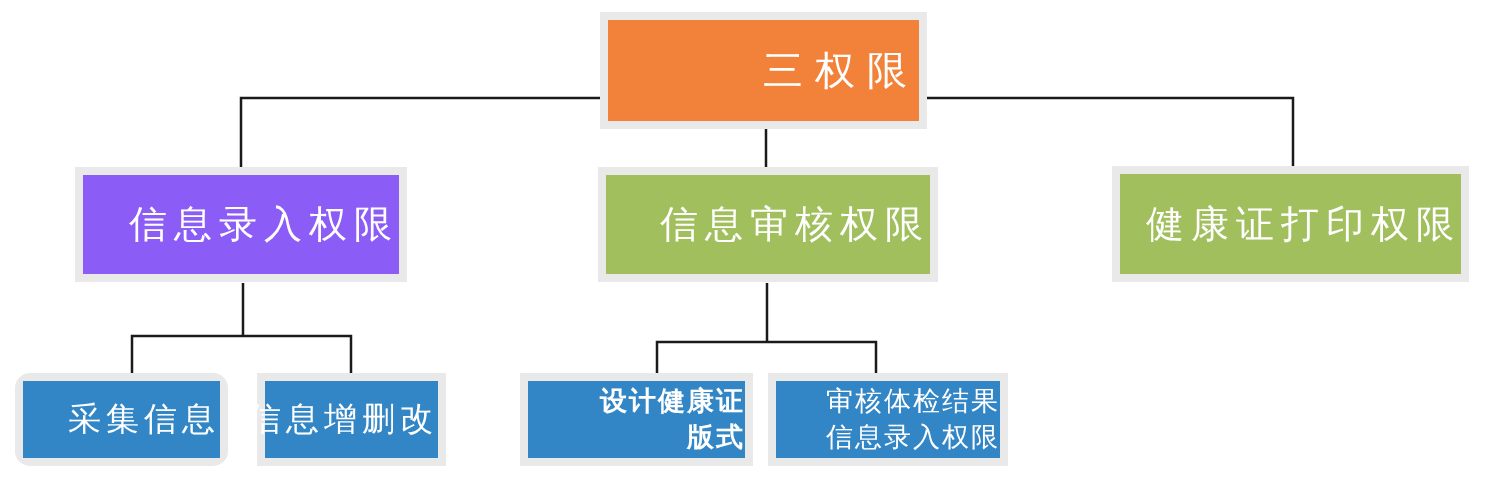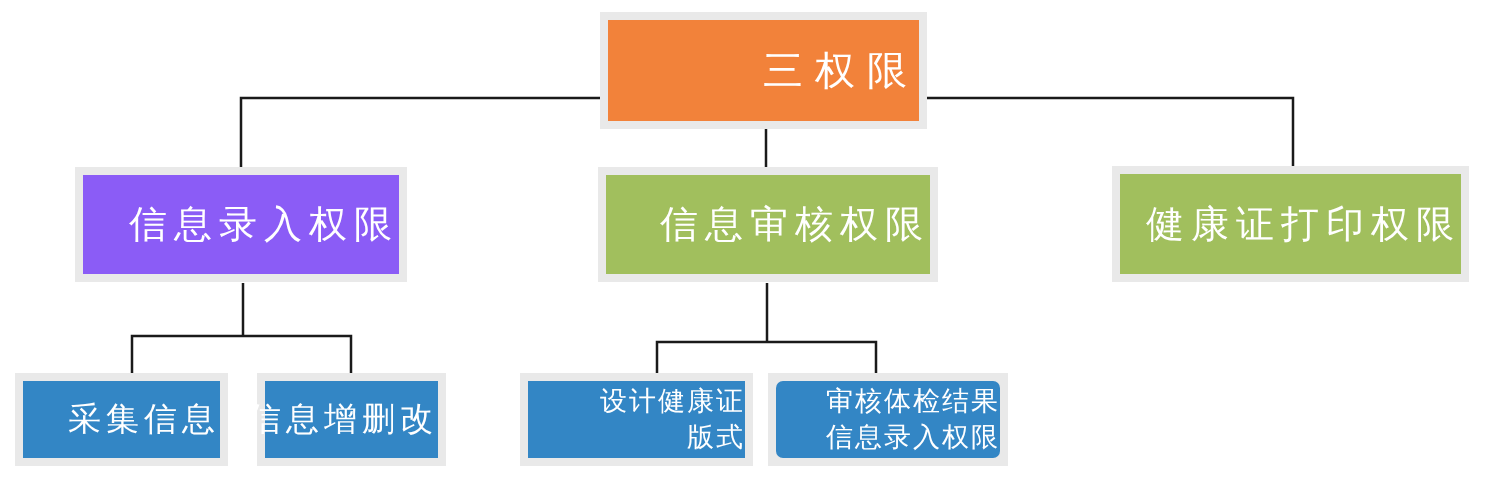--- a/index.html
+++ b/index.html
@@ -88,41 +88,41 @@
       <span class="lbl green-lbl">信息审核权限</span>
     </div>
   </div>
 
   <div class="node" style="left:1112px; top:166px; width:357px; height:116px;">
     <div class="fill" style="background-color: rgb(161, 191, 93);">
       <span class="lbl green-lbl">健康证打印权限</span>
     </div>
   </div>
 
-  <div class="node" style="left:15px; top:373px; width:213px; height:93px;">
+  <div class="node" style="left:15px; top:373px; width:213px; height:93px;border-radius:15px;">
     <div class="fill" style="background-color: rgb(51, 134, 197);">
       <span class="lbl blue-lbl-lg">采集信息</span>
 
     </div>
   </div>
 
   <div class="node" style="left:257px; top:373px; width:189px; height:93px;">
     <div class="fill" style="background-color: rgb(51, 134, 197);">
       <span class="lbl blue-lbl-lg">信息增删改</span>
 
     </div>
   </div>
 
-  <div class="node" style="left:520px; top:373px; width:233px; height:93px;">
+  <div class="node" style="left:520px; top:373px; width:233px; height:93px;font-weight:bold;">
     <div class="fill" style="background-color: rgb(51, 134, 197);">
       <span class="lbl blue-lbl-sm">设计健康证</span>
       <span class="lbl blue-lbl-sm">版式</span>
     </div>
   </div>
 
   <div class="node" style="left:768px; top:373px; width:240px; height:93px;">
-    <div class="fill" style="background-color: rgb(51, 134, 197); border-radius: 7px;">
+    <div class="fill" style="background-color: rgb(51, 134, 197);">
       <span class="lbl blue-lbl-sm">审核体检结果</span>
       <span class="lbl blue-lbl-sm">信息录入权限</span>
     </div>
   </div>
 
 </div>
 
 </body></html>

